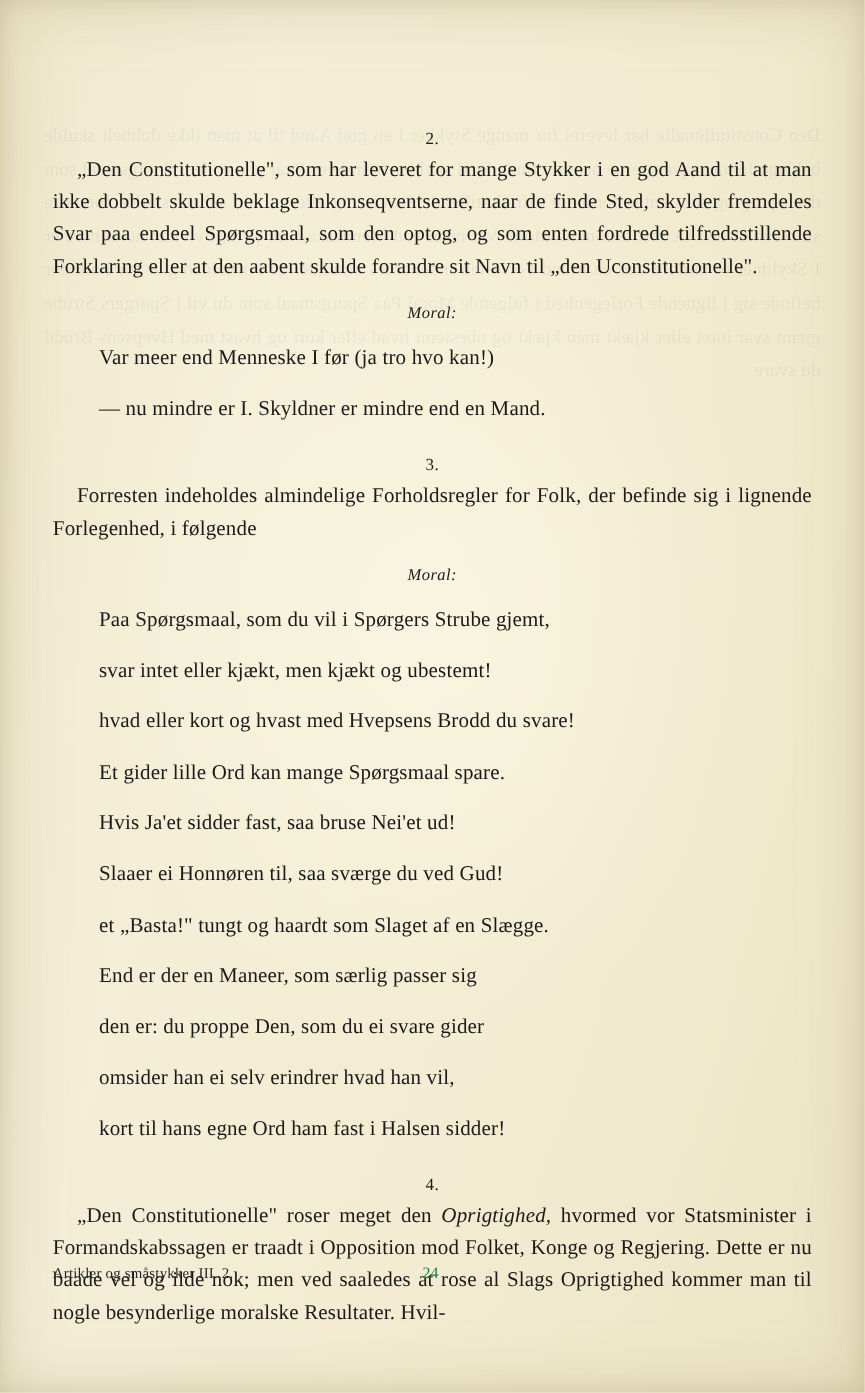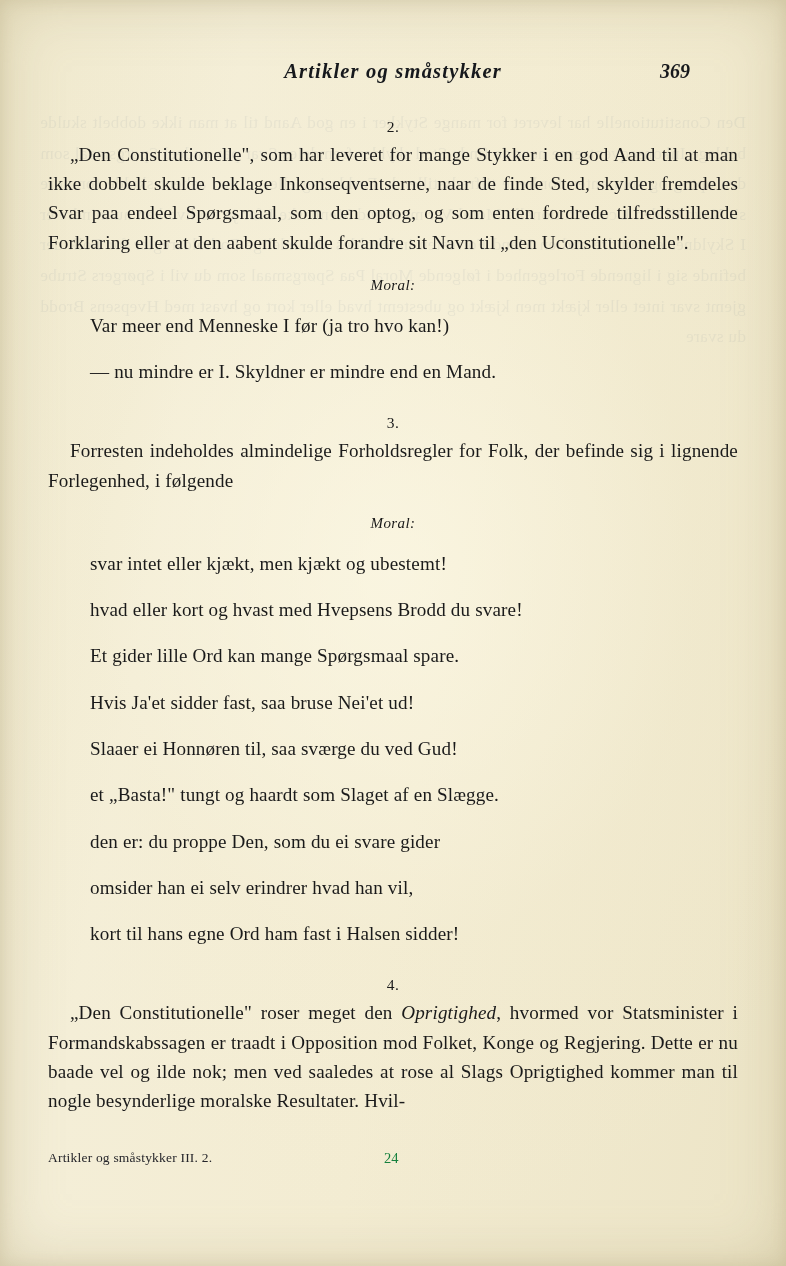--- a/index.html
+++ b/index.html
@@ -139,47 +139,45 @@
 </style>
 </head>
 <body>
 
 <div class="page"></div>
 <div class="ghost">Den Constitutionelle har leveret for mange Stykker i en god Aand til at man ikke dobbelt skulde beklage Inkonseqventserne naar de finde Sted skylder fremdeles Svar paa endeel Spørgsmaal som den optog og som enten fordrede tilfredsstillende Forklaring eller at den aabent skulde forandre sit Navn til den Uconstitutionelle Moral Var meer end Menneske I før ja tro hvo kan nu mindre er I Skyldner er mindre end en Mand Forresten indeholdes almindelige Forholdsregler for Folk der befinde sig i lignende Forlegenhed i følgende Moral Paa Spørgsmaal som du vil i Spørgers Strube gjemt svar intet eller kjækt men kjækt og ubestemt hvad eller kort og hvast med Hvepsens Brodd du svare</div>
 <div class="edge-shade"></div>
 
 <div class="content">
 
-  <div class="header">
-    <span class="run-title">Artikler og småstykker</span>
-    <span class="page-num">369</span>
-  </div>
 
   <div class="body-col">
 
     <div class="secnum">2.</div>
     <p class="para indent">„Den Constitutionelle", som har leveret for mange Stykker i en god Aand til at man ikke dobbelt skulde beklage Inkonseqventserne, naar de finde Sted, skylder fremdeles Svar paa endeel Spørgsmaal, som den optog, og som enten fordrede tilfredsstillende Forklaring eller at den aabent skulde forandre sit Navn til „den Uconstitutionelle".</p>
     <div class="moral-label">Moral:</div>
     <div class="verse">
       <div class="vline">Var meer end Menneske I før (ja tro hvo kan!)</div>
       <div class="vline">— nu mindre er I. Skyldner er mindre end en Mand.</div>
     </div>
 
     <div class="gap-md"></div>
 
     <div class="secnum">3.</div>
     <p class="para indent">Forresten indeholdes almindelige Forholdsregler for Folk, der befinde sig i lignende Forlegenhed, i følgende</p>
     <div class="moral-label">Moral:</div>
     <div class="verse">
+      <div class="vline">Paa Spørgsmaal, som du vil i Spørgers Strube gjemt,</div>
       <div class="vline">svar intet eller kjækt, men kjækt og ubestemt!</div>
       <div class="vline">hvad eller kort og hvast med Hvepsens Brodd du svare!</div>
       <div class="vline">Et gider lille Ord kan mange Spørgsmaal spare.</div>
       <div class="vline">Hvis Ja'et sidder fast, saa bruse Nei'et ud!</div>
       <div class="vline">Slaaer ei Honnøren til, saa sværge du ved Gud!</div>
       <div class="vline">et „Basta!" tungt og haardt som Slaget af en Slægge.</div>
+      <div class="vline">End er der en Maneer, som særlig passer sig</div>
       <div class="vline">den er: du proppe Den, som du ei svare gider</div>
       <div class="vline">omsider han ei selv erindrer hvad han vil,</div>
       <div class="vline">kort til hans egne Ord ham fast i Halsen sidder!</div>
     </div>
 
     <div class="gap-md"></div>
 
     <div class="secnum">4.</div>
     <p class="para indent"><span>„Den Constitutionelle" roser meget den </span><span class="ital">Oprigtighed</span><span>, hvormed vor Statsminister i Formandskabssagen er traadt i Opposition mod Folket, Konge og Regjering. Dette er nu baade vel og ilde nok; men ved saaledes at rose al Slags Oprigtighed kommer man til nogle besynderlige moralske Resultater. Hvil-</span></p>
 

